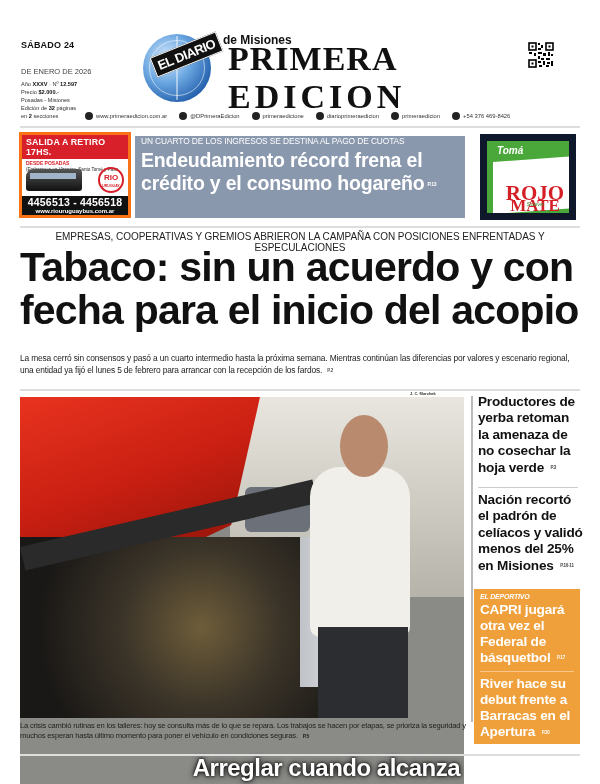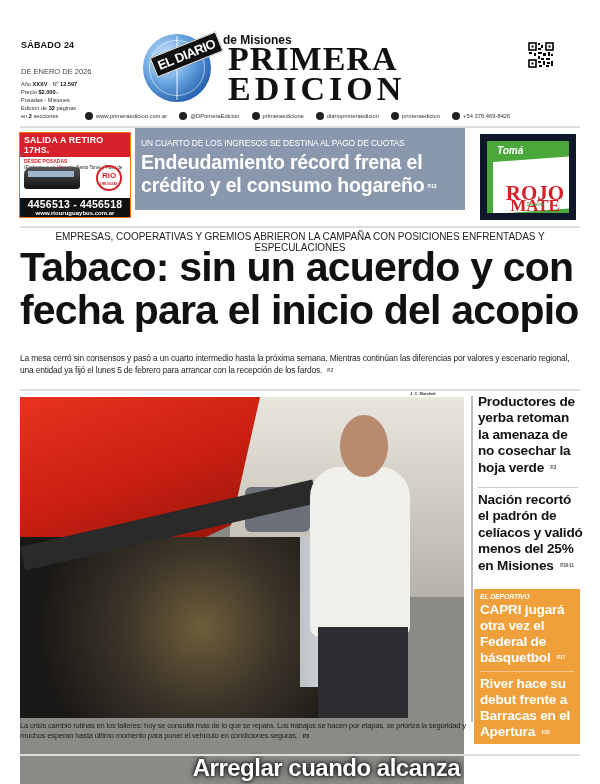--- a/index.html
+++ b/index.html
@@ -12,39 +12,39 @@
   .meta{font-size:5.6px;color:#333;line-height:8px;margin-top:4px;}
   .meta b{color:#111;}
   .logo{left:143px;top:30px;width:330px;height:76px;}
   .globe{position:absolute;left:0;top:4px;width:68px;height:68px;border-radius:50%;
     background:radial-gradient(circle at 35% 35%,#d7ebff 0%,#6aa6e0 40%,#1e5aa8 80%,#0d3c7a 100%);}
   .globe:before{content:"";position:absolute;inset:6px;border-radius:50%;border:1.5px solid rgba(255,255,255,.55);}
   .globe:after{content:"";position:absolute;left:33px;top:2px;width:2px;height:64px;background:rgba(255,255,255,.45);}
   .eldiario{position:absolute;left:8px;top:14px;background:#111;color:#fff;font-weight:bold;font-size:13px;padding:2px 4px;transform:rotate(-22deg);border:1.5px solid #fff;letter-spacing:-.5px;}
   .de-misiones{position:absolute;left:80px;top:3px;font-weight:bold;font-size:12px;}
   .primera{position:absolute;left:85px;top:12px;font-family:"Liberation Serif",serif;font-weight:bold;font-size:34px;letter-spacing:1px;line-height:34px;}
-  .edicion{position:absolute;left:85px;top:42px;font-family:"Liberation Serif",serif;font-weight:bold;font-size:34px;letter-spacing:4px;line-height:34px;}
+  .edicion{position:absolute;left:85px;top:50px;font-family:"Liberation Serif",serif;font-weight:bold;font-size:34px;letter-spacing:4px;line-height:34px;}
   
   .social{left:85px;top:112px;display:flex;gap:12px;font-size:5.8px;color:#333;align-items:center;}
   .social .item{display:flex;align-items:center;gap:3px;}
   .social .ic{width:8px;height:8px;border-radius:50%;background:#222;display:inline-block;}
   .hr{left:20px;width:560px;height:1.5px;background:#ddd;}
   
-  .bus-ad{left:19px;top:132px;width:112px;height:86px;border:1px solid #f97316;}
+  .bus-ad{left:19px;top:132px;width:112px;height:86px;border:3px solid #f97316;}
   .bus-top{background:#d7202a;color:#fff;font-weight:bold;font-size:8.8px;padding:2px 4px;letter-spacing:.2px;}
   .bus-sub{font-size:4.6px;color:#222;padding:1px 4px;line-height:6px;}
   .bus-sub b{color:#d7202a;font-size:5px;}
   .bus-img{position:absolute;left:4px;top:34px;width:56px;height:22px;background:linear-gradient(#555,#111);border-radius:8px 4px 3px 3px;}
   .bus-img:before{content:"";position:absolute;left:4px;top:4px;width:46px;height:6px;background:#9fb4c8;}
   .rio{position:absolute;left:76px;top:32px;width:26px;height:26px;border:2px solid #d7202a;border-radius:50%;text-align:center;font-weight:bold;color:#d7202a;font-size:8px;line-height:12px;padding-top:3px;}
   .rio small{display:block;font-size:3.5px;line-height:4px;}
   .bus-bottom{position:absolute;left:0;bottom:0;width:100%;background:#111;color:#fff;text-align:center;}
   .bus-phone{font-weight:bold;font-size:10.5px;letter-spacing:.2px;}
   .bus-web{font-size:6px;font-weight:bold;padding-bottom:1px;}
-  .debt{left:135px;top:128px;width:330px;height:82px;background:#8a98ae;color:#fff;padding:10px 6px;}
+  .debt{left:135px;top:136px;width:330px;height:82px;background:#8a98ae;color:#fff;padding:0 6px;}
   .debt-kicker{font-size:8.4px;letter-spacing:-.1px;}
   .debt-head{font-weight:bold;font-size:19.5px;line-height:23px;margin-top:3px;letter-spacing:-.2px;}
   .pref{font-size:5px;font-weight:bold;vertical-align:middle;margin-left:3px;}
   .mate{left:480px;top:134px;width:96px;height:86px;background:#4aa83a;border:7px solid #0f172a;overflow:hidden;}
   .mate-toma{position:absolute;left:10px;top:4px;color:#fff;font-weight:bold;font-style:italic;font-size:10px;}
   .mate-band{position:absolute;left:6px;top:18px;width:84px;height:52px;background:#fff;transform:skewY(-4deg);}
   .mate-word{position:absolute;left:0;width:96px;text-align:center;color:#d41f26;font-family:"Liberation Serif",serif;font-weight:bold;}
   .mate-suave{position:absolute;left:0;top:60px;width:96px;text-align:center;color:#3b8a2c;font-style:italic;font-size:6px;}
   .mate-slogan{position:absolute;left:0;top:74px;width:96px;text-align:center;color:#fff;font-style:italic;font-size:6px;}
   

